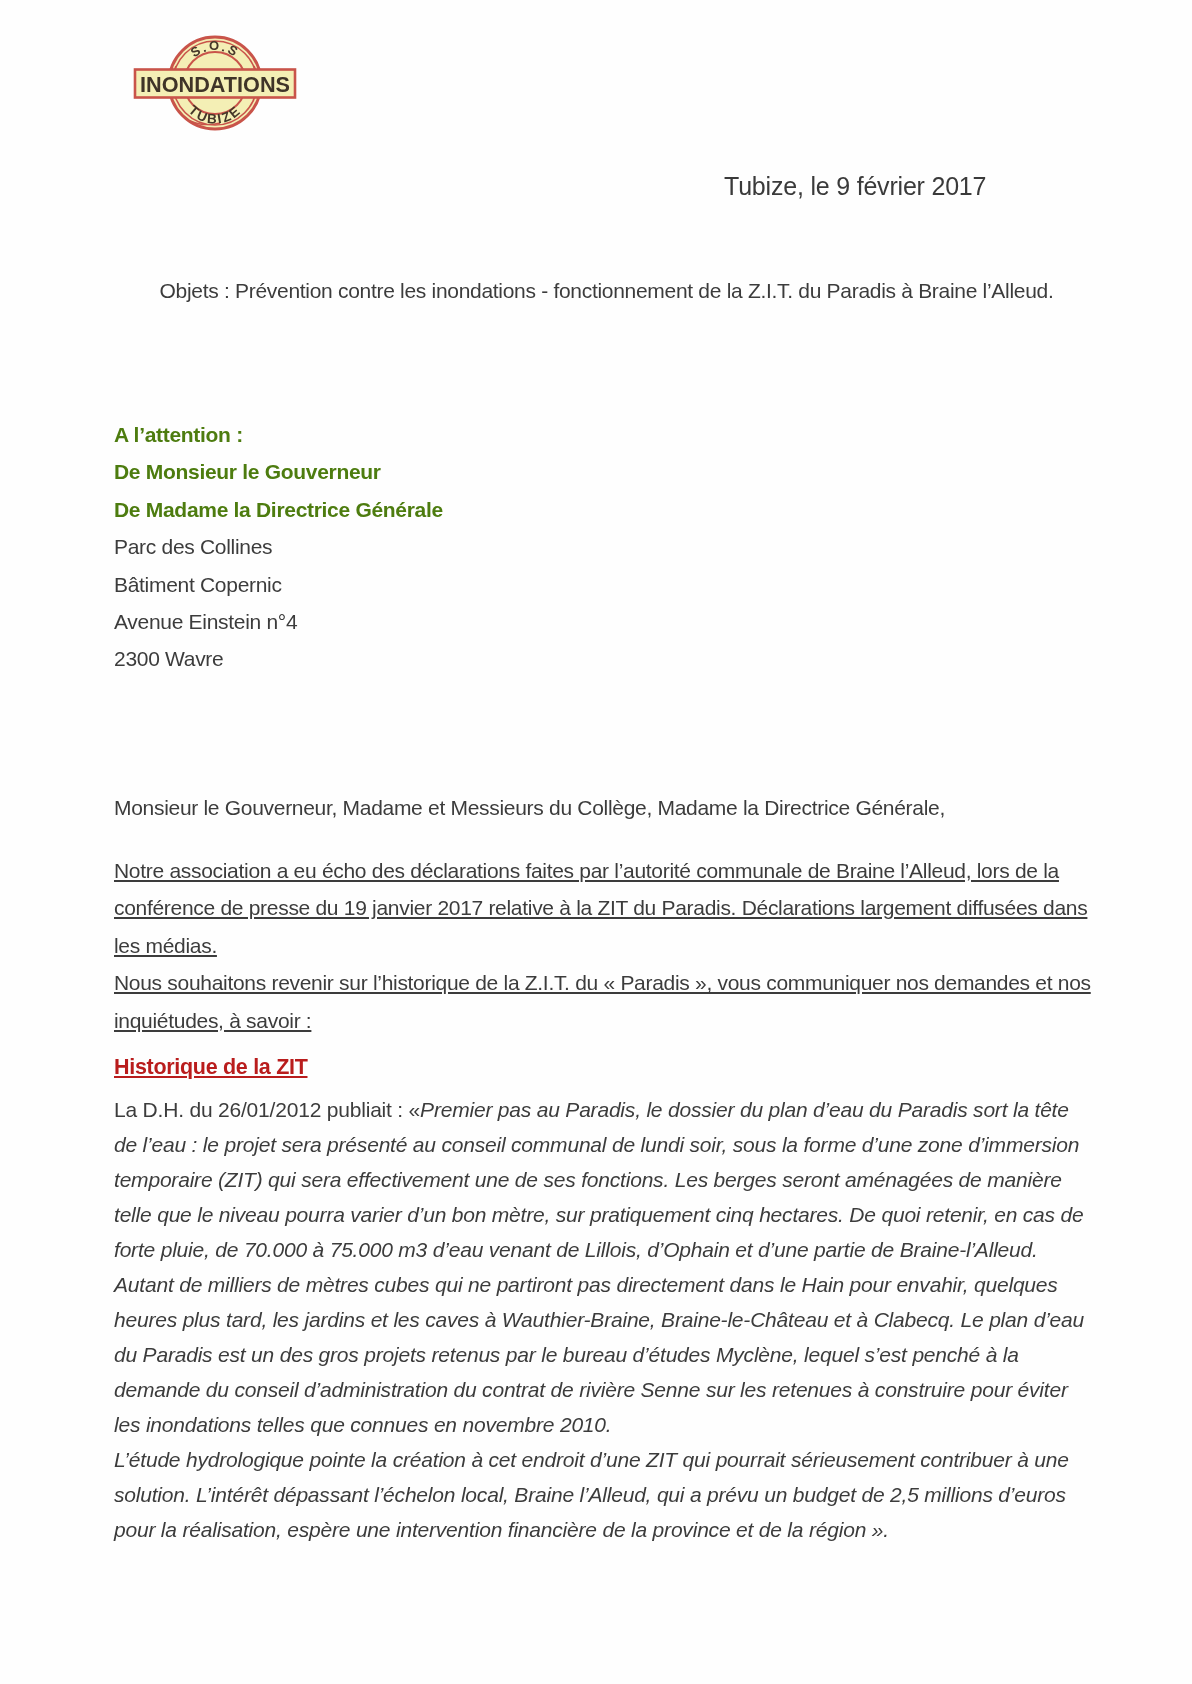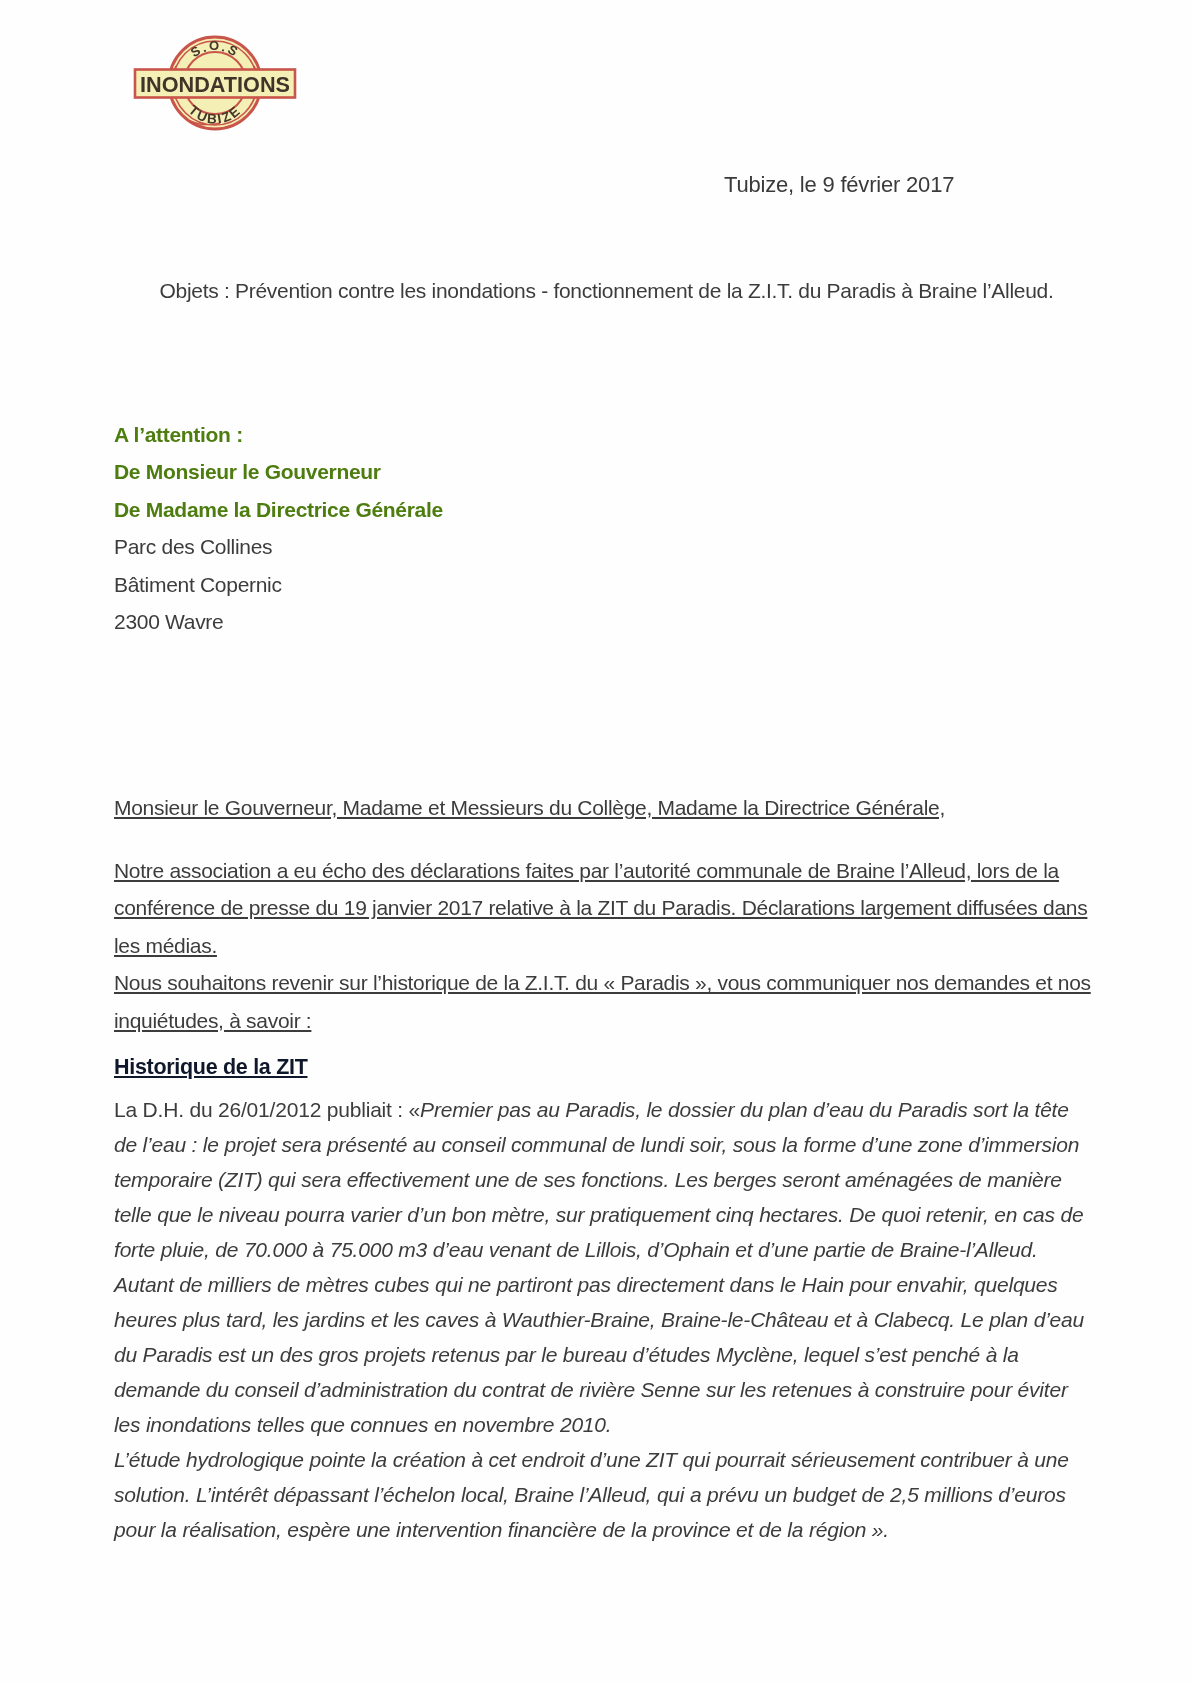--- a/index.html
+++ b/index.html
@@ -10,35 +10,35 @@
     height: 1684px;
     background: #fefefe;
     font-family: "Liberation Sans", "DejaVu Sans", sans-serif;
     color: #3c3c3c;
     overflow: hidden;
   }
   .abs { position: absolute; }
   .logo-wrap { left: 130px; top: 26px; width: 170px; height: 118px; }
   .dateline {
     left: 724px; top: 172px;
-    font-size: 22px; letter-spacing: -0.2px; color: #3a3a3a;
+    font-size: 25px; letter-spacing: -0.2px; color: #3a3a3a;
   }
   .subject {
     left: 114px; top: 272px; width: 985px;
     font-size: 21px; line-height: 38px; letter-spacing: -0.3px; text-align: center;
   }
   .attention { left: 114px; top: 416px; font-size: 21px; line-height: 37.4px; letter-spacing: -0.3px; }
   .attention .bold { font-weight: bold; color: #4d7c0f; }
   .attention div { margin: 0; }
-  .salutation { left: 114px; top: 796px; width: 985px; font-size: 21px; letter-spacing: -0.3px; text-decoration: underline; }
+  .salutation { left: 114px; top: 796px; width: 985px; font-size: 21px; letter-spacing: -0.3px; }
   .bodytext { left: 114px; top: 852px; width: 978px; font-size: 21px; line-height: 37.4px; letter-spacing: -0.3px; }
   .bodytext p { margin: 0; text-decoration: underline; }
   .history-heading {
     left: 114px; top: 1055px;
-    font-size: 21.5px; font-weight: bold; color: #0f172a;
+    font-size: 21.5px; font-weight: bold; color: #b91c1c;
     text-decoration: underline; letter-spacing: -0.3px;
   }
   .quote { left: 114px; top: 1092px; width: 978px; font-size: 21px; line-height: 35px; letter-spacing: -0.2px; }
   .quote p { margin: 0; }
   .quote .it { font-style: italic; }
 </style>
 </head>
 <body>
 
 <div class="page">
@@ -74,20 +74,21 @@
   <div class="abs dateline">Tubize, le 9 février 2017</div>
 
   <div class="abs subject">Objets : Prévention contre les inondations - fonctionnement de la Z.I.T. du Paradis à Braine l’Alleud.</div>
 
   <div class="abs attention">
     <div class="bold">A l’attention  :</div>
     <div class="bold">De Monsieur le Gouverneur</div>
     <div class="bold">De Madame la Directrice Générale</div>
     <div>Parc des Collines</div>
     <div>Bâtiment Copernic</div>
+    <div>Avenue Einstein n°4</div>
     <div>2300 Wavre</div>
   </div>
 
   <div class="abs salutation">Monsieur le Gouverneur, Madame et Messieurs du Collège, Madame la Directrice Générale,</div>
 
   <div class="abs bodytext">
     <p>Notre association a eu écho des déclarations faites par l’autorité communale de Braine l’Alleud, lors de la conférence de presse du 19 janvier 2017 relative à la ZIT du Paradis. Déclarations largement diffusées dans les médias.</p>
     <p>Nous souhaitons revenir sur l’historique de la Z.I.T. du « Paradis », vous communiquer nos demandes et nos inquiétudes, à savoir :</p>
   </div>
 

